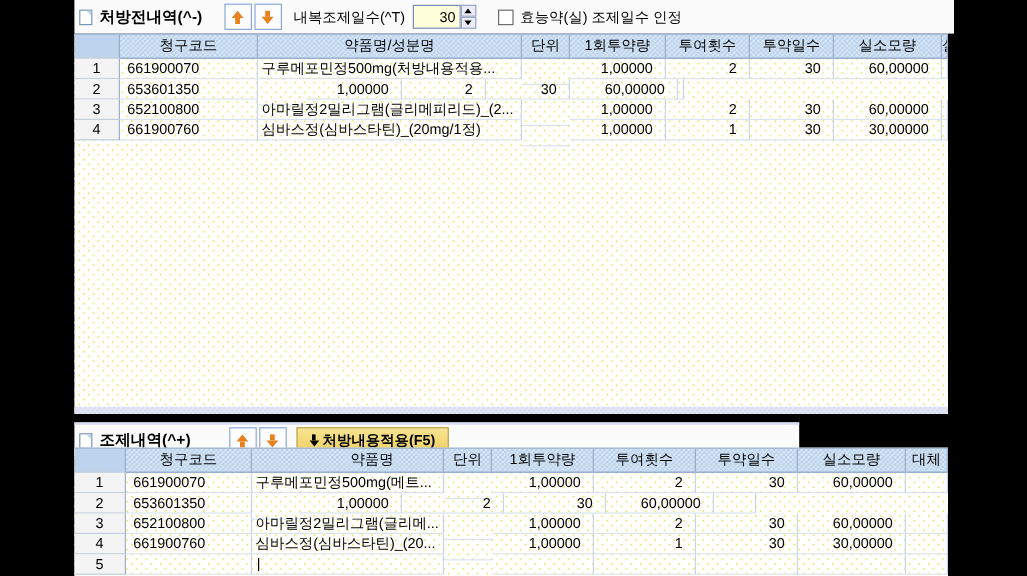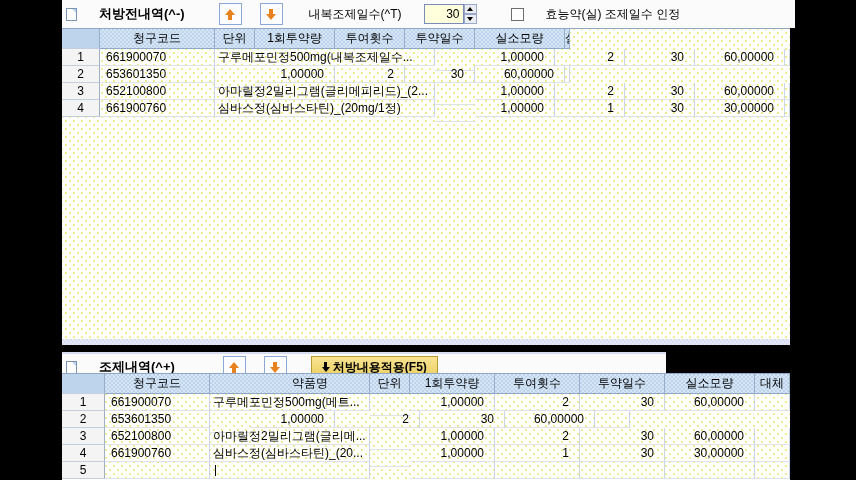--- a/index.html
+++ b/index.html
@@ -1,20 +1,20 @@
 <!DOCTYPE html>
 <html><head>
 <meta charset="utf-8">
 <style>
   html,body{margin:0;padding:0;background:#000;}
   *{box-sizing:border-box;}
   .canvas{position:relative;width:856px;height:480px;background:#000;overflow:hidden;
           font-family:"Liberation Sans","DejaVu Sans",sans-serif;font-size:12px;color:#000;}
   .toolbar{position:absolute;left:62px;width:733px;height:28px;background:#FBFBFB;
-           display:flex;align-items:center;gap:16px;}
+           display:flex;align-items:center;}
   .doc-icon{width:11px;height:13px;background:#fff;border:1px solid #7A94B8;position:relative;margin-left:4px;flex:none;}
   .doc-icon::after{content:"";position:absolute;top:0;right:0;border-style:solid;border-width:0 4px 4px 0;
            border-color:transparent #BCD2E8 transparent transparent;}
   .panel-title{font-weight:bold;font-size:13px;margin-left:6px;white-space:nowrap;}
   .arrow-btn{width:23px;height:22px;background:#FDFDFF;border:1px solid #8CA8D8;padding:0;
              display:flex;align-items:center;justify-content:center;flex-direction:column;cursor:pointer;}
   .arr{display:flex;flex-direction:column;align-items:center;}
   .arr .tri-up{width:0;height:0;border-left:5px solid transparent;border-right:5px solid transparent;
                border-bottom:6px solid #E8821E;}
   .arr .tri-down{width:0;height:0;border-left:5px solid transparent;border-right:5px solid transparent;
@@ -98,31 +98,32 @@
     </span>
     <span class="checkbox"></span>
     <span class="tb-label" style="margin-left:6px">효능약(실) 조제일수 인정</span>
   </div>
 
   <div class="grid" id="top-grid">
     <div class="strip"></div>
   <div class="g-row g-header">
         <div class="g-cell rownum" style="width: 38px;"></div>
         <div class="g-cell " style="width: 115px;">청구코드</div>
+        <div class="g-cell " style="width: 220px;">약품명/성분명</div>
         <div class="g-cell " style="width: 40px;">단위</div>
         <div class="g-cell " style="width: 80px;">1회투약량</div>
         <div class="g-cell " style="width: 70px;">투여횟수</div>
         <div class="g-cell " style="width: 70px;">투약일수</div>
         <div class="g-cell " style="width: 90px;">실소모량</div>
         <div class="g-cell " style="width: 5px;">실</div>
       </div>
       <div class="g-row">
         <div class="g-cell rownum" style="width: 38px;">1</div>
         <div class="g-cell code" style="width: 115px;">661900070</div>
-        <div class="g-cell name" style="width: 220px;">구루메포민정500mg(내복조제일수...</div>
+        <div class="g-cell name" style="width: 220px;">구루메포민정500mg(처방내용적용...</div>
         <div class="g-cell unit" style="width: 40px;">1정</div>
         <div class="g-cell num" style="width: 80px;">1,00000</div>
         <div class="g-cell num" style="width: 70px;">2</div>
         <div class="g-cell num" style="width: 70px;">30</div>
         <div class="g-cell num" style="width: 90px;">60,00000</div>
         <div class="g-cell " style="width: 5px;"></div>
       </div>
       <div class="g-row">
         <div class="g-cell rownum" style="width: 38px;">2</div>
         <div class="g-cell code" style="width: 115px;">653601350</div>

